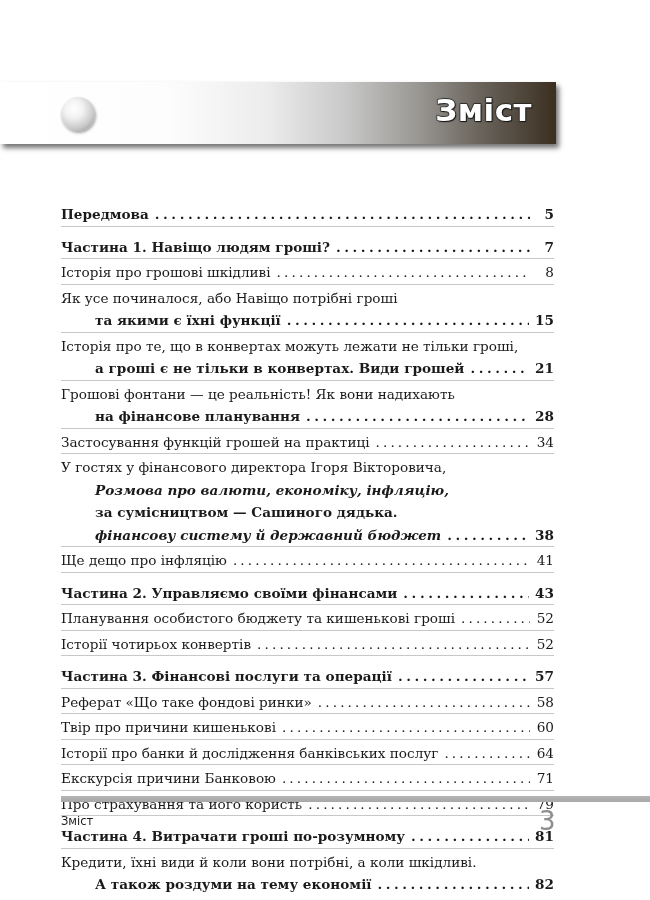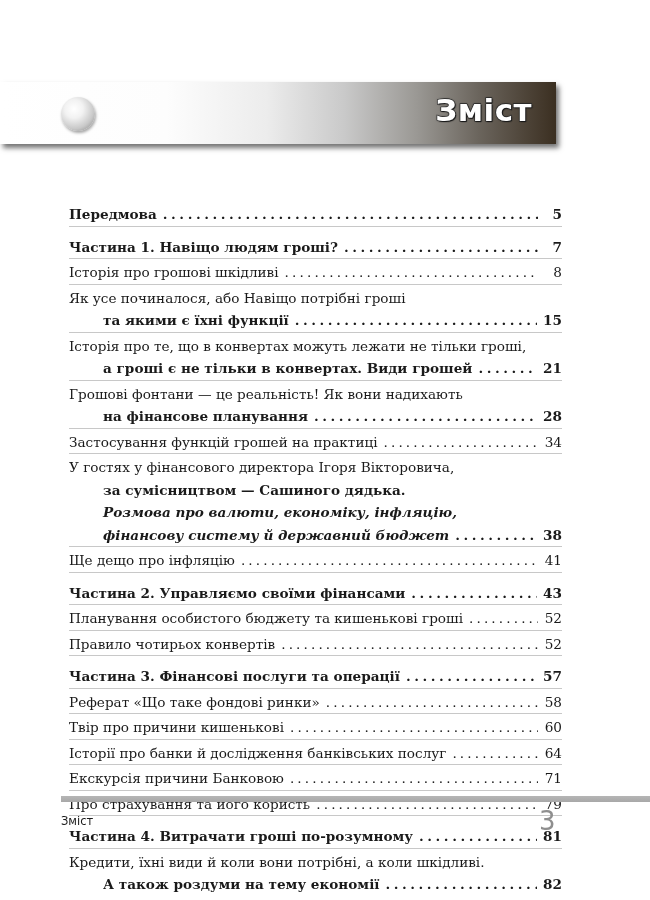--- a/index.html
+++ b/index.html
@@ -16,21 +16,21 @@
       position: absolute; left: 61px; top: 97px; width: 34px; height: 34px; border-radius: 50%;
       background: radial-gradient(circle at 38% 35%, #ffffff 0%, #f2f2f2 30%, #c8c8c8 65%, #7a7a7a 100%);
       box-shadow: 1px 2px 3px rgba(0,0,0,0.35);
     }
     .title {
       position: absolute; right: 118px; top: 92px; font-family: "DejaVu Sans", "Liberation Sans", sans-serif;
       font-weight: bold; font-size: 31px; color: #ffffff; letter-spacing: 0.5px;
       -webkit-text-stroke: 1.3px #2a2a2a; paint-order: stroke fill;
       text-shadow: 0 0 2px #1a1a1a, 1px 1px 1px #1a1a1a;
     }
-    .toc { position: absolute; left: 69px; top: 203px; width: 493px; font-size: 13.6px; }
+    .toc { position: absolute; left: 61px; top: 203px; width: 493px; font-size: 13.6px; }
     .entry { position: relative; }
     .line { display: flex; align-items: baseline; height: 22.5px; line-height: 22.5px; white-space: nowrap; }
     .line.indent { padding-left: 34px; font-weight: bold; }
     .line .txt { flex: 0 0 auto; }
     .line .dots {
       flex: 1 1 auto; overflow: hidden; margin: 0 6px 0 6px; letter-spacing: 3.4px; color: #1a1a1a;
     }
     .line .dots::before { content: ". . . . . . . . . . . . . . . . . . . . . . . . . . . . . . . . . . . . . . . . . . . . . . . . . . . . . . . . . . . . . . . . . . . . . . . . . . . . . . . . ."; letter-spacing: -0.6px; }
     .line .pg { flex: 0 0 auto; min-width: 18px; text-align: right; }
     .bold { font-weight: bold; }
@@ -129,27 +129,27 @@
         <span class="dots"></span>
         <span class="pg">34</span>
       </div>
   </div>
   <div class="sep"></div>
 
   <div class="entry">
     <div class="line">
         <span class="txt">У гостях у фінансового директора Ігоря Вікторовича,</span>
       </div>
-    <div class="line indent">
-        <span class="txt">за сумісництвом — Сашиного дядька.</span>
-      </div>
     <div class="line indent italic">
         <span class="txt">Розмова про валюти, економіку, інфляцію,</span>
       </div>
     <div class="line indent">
+        <span class="txt">за сумісництвом — Сашиного дядька.</span>
+      </div>
+    <div class="line indent">
         <span class="txt italic">фінансову систему й державний бюджет</span>
         <span class="dots"></span>
         <span class="pg">38</span>
       </div>
   </div>
   <div class="sep"></div>
 
   <div class="entry">
     <div class="line">
         <span class="txt">Ще дещо про інфляцію</span>
@@ -173,21 +173,21 @@
     <div class="line">
         <span class="txt">Планування особистого бюджету та кишенькові гроші</span>
         <span class="dots"></span>
         <span class="pg">52</span>
       </div>
   </div>
   <div class="sep"></div>
 
   <div class="entry">
     <div class="line">
-        <span class="txt">Правило чотирьох конвертів</span>
+        <span class="txt">Історії чотирьох конвертів</span>
         <span class="dots"></span>
         <span class="pg">52</span>
       </div>
   </div>
   <div class="sep"></div>
   <div class="gap"></div>
 
   <div class="entry">
     <div class="line bold">
         <span class="txt">Частина 3. Фінансові послуги та операції</span>

